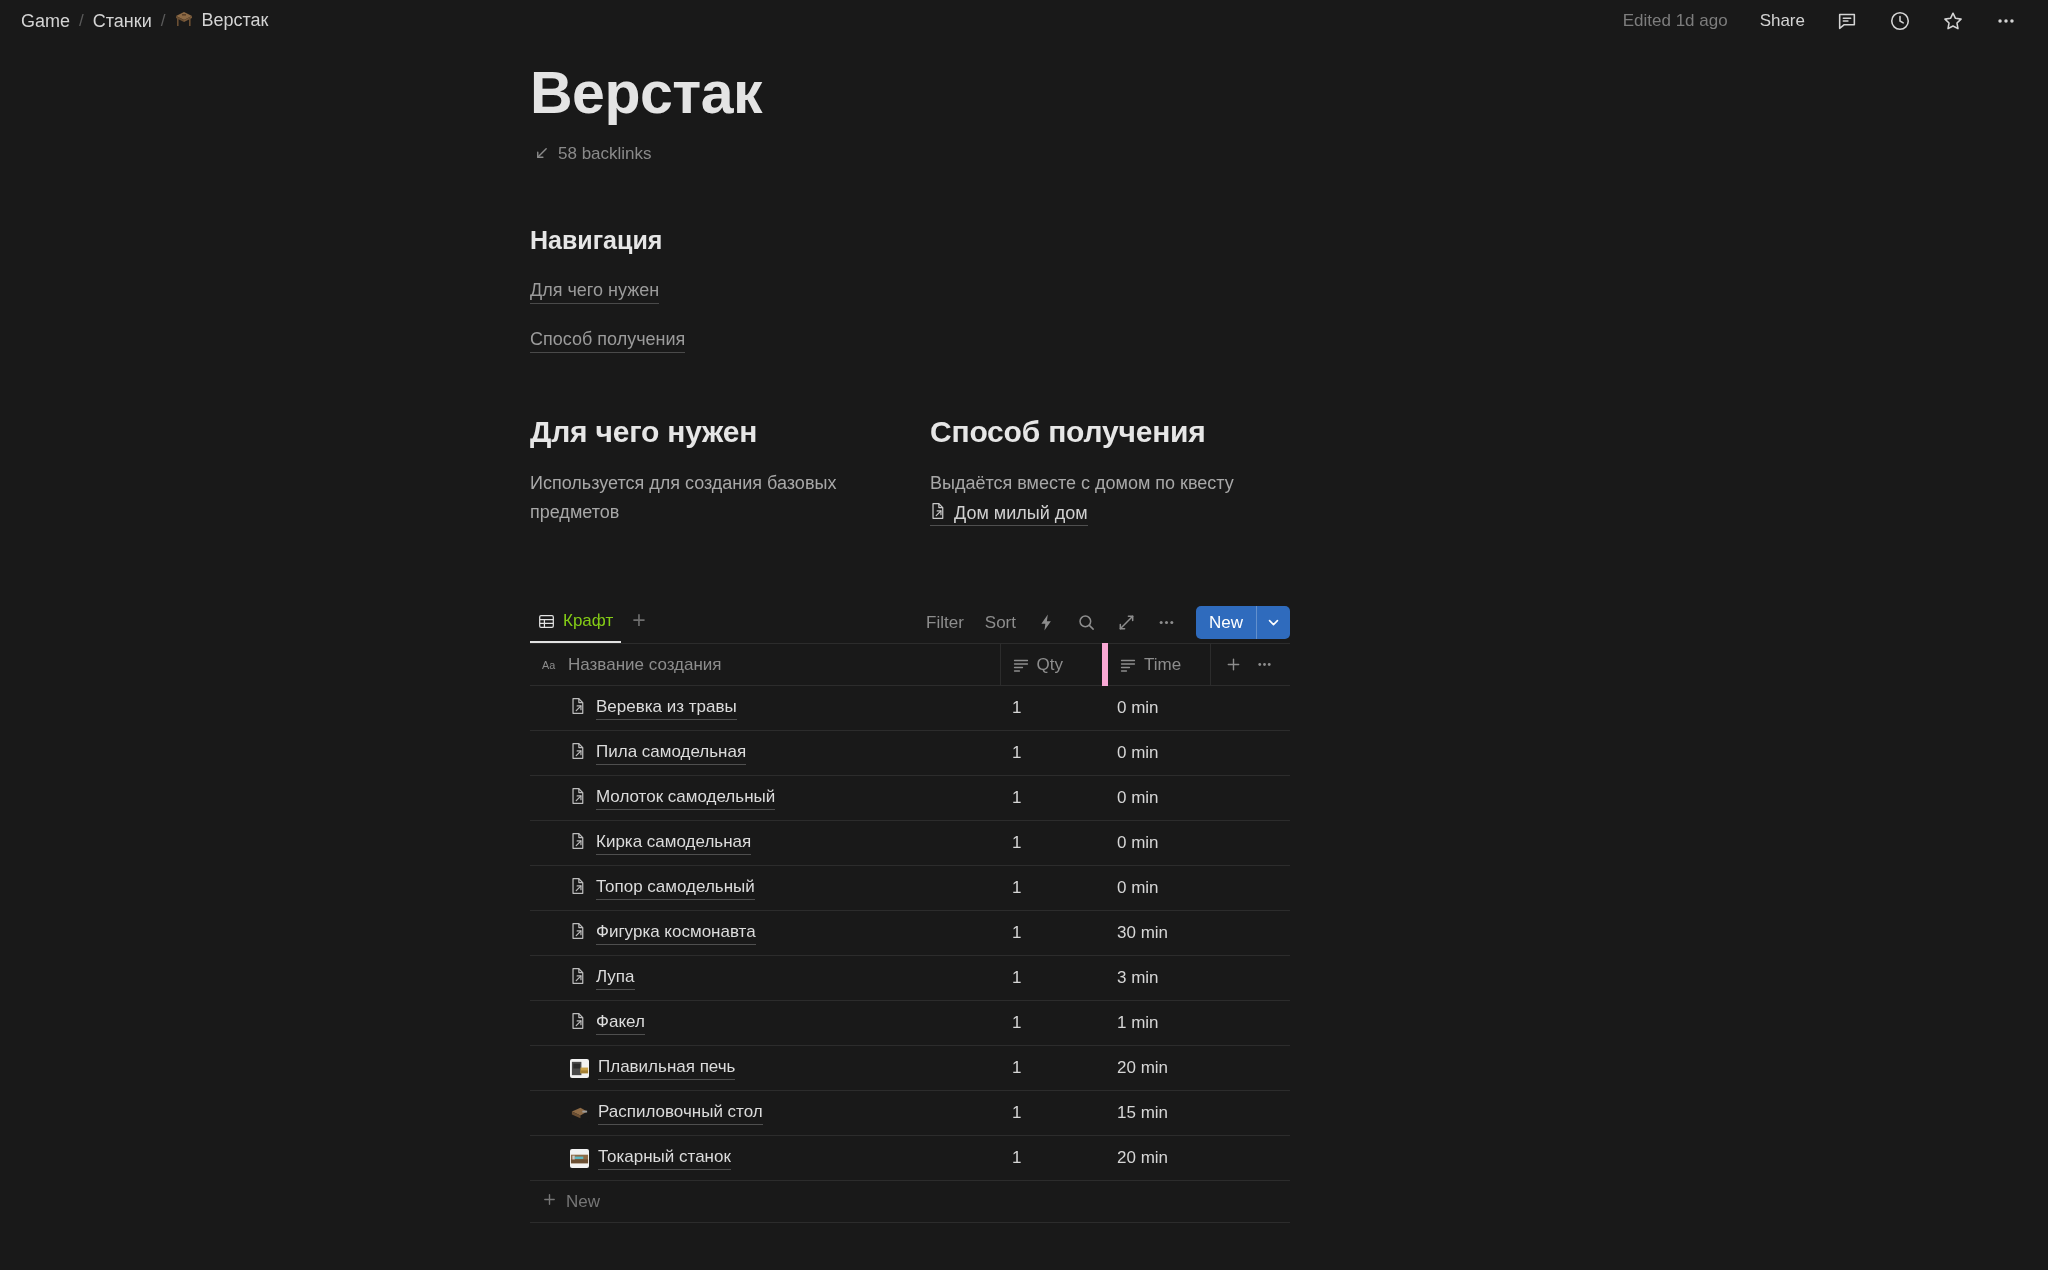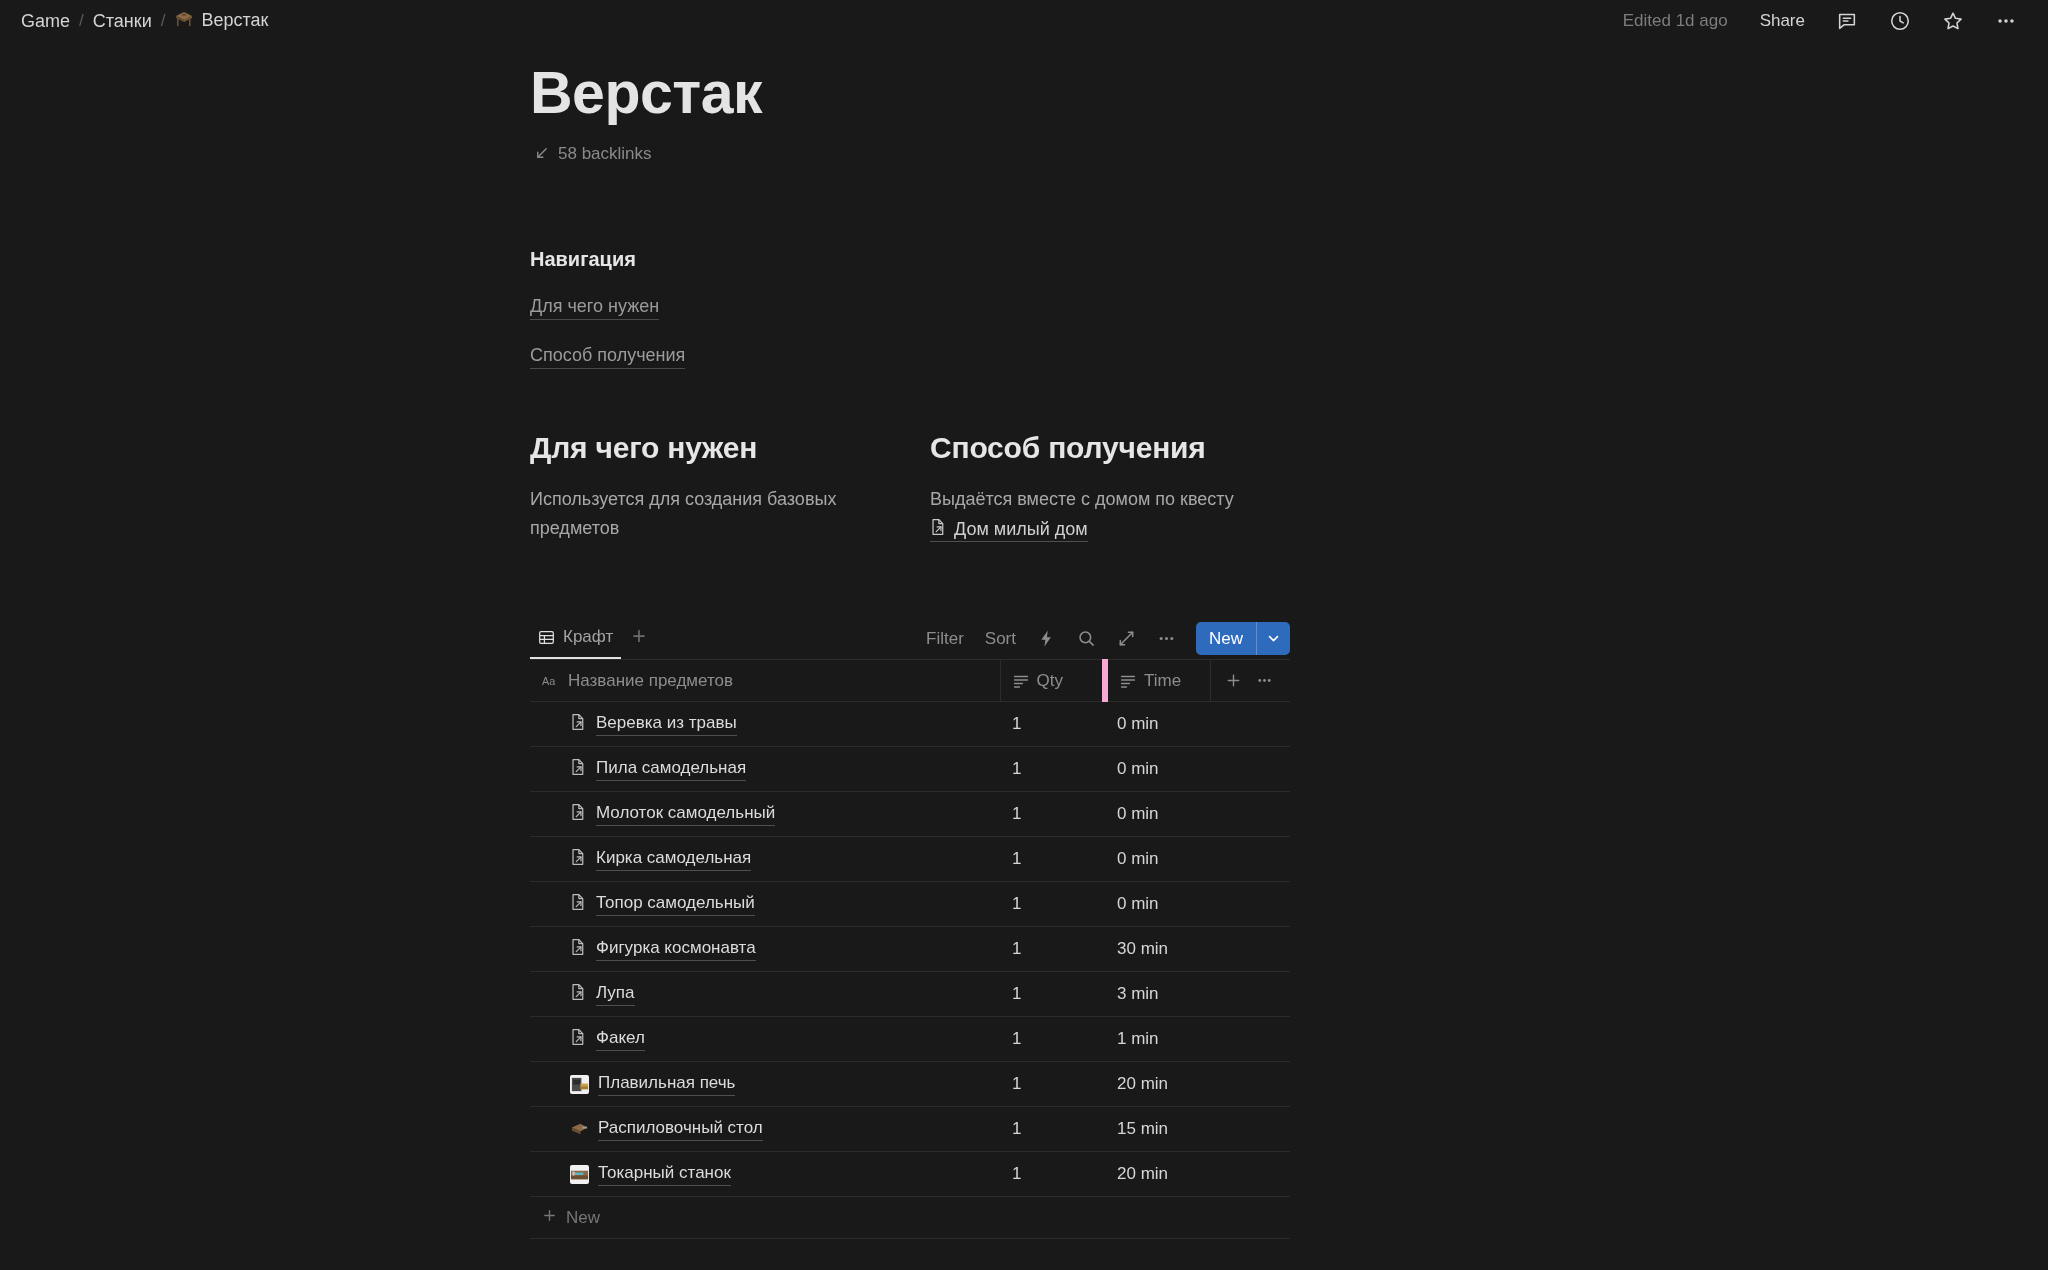--- a/index.html
+++ b/index.html
@@ -45,21 +45,21 @@
     letter-spacing: -0.5px; margin-top: 18px; line-height: 1.15;
   }
   .backlinks {
     display: flex; align-items: center; gap: 9px;
     color: #8a8a8a; font-size: 17px; margin-top: 14px; padding: 2px 4px;
     width: fit-content; border-radius: 4px;
   }
   .backlinks svg { display:block; }
 
   .nav-head {
-    font-size: 20px; font-weight: 700; color: #e6e6e6; margin-top: 82px;
+    font-size: 25px; font-weight: 700; color: #e6e6e6; margin-top: 60px;
   }
   .nav-link {
     display: inline-block; font-size: 18px; color: #9b9b9b;
     border-bottom: 1px solid #4a4a4a; margin-top: 22px; line-height: 1.45;
   }
   .nav-row { display: block; }
 
   .cols { display: flex; margin-top: 62px; gap: 0; }
   .col { width: 400px; padding-right: 50px; }
   .col h2 {
@@ -75,21 +75,21 @@
   }
 
   
   .db { margin-top: 72px; width: 760px; }
   .db-top {
     display: flex; align-items: flex-end; height: 44px;
   }
   .db-tabs { display: flex; align-items: center; gap: 2px; }
   .db-tab {
     display: flex; align-items: center; gap: 8px;
-    font-size: 17px; color: #a3a3a3; padding: 6px 8px 10px 8px;
+    font-size: 17px; color: #84cc16; padding: 6px 8px 10px 8px;
     border-bottom: 2px solid #e2e2e2;
   }
   .db-tab svg { display:block; }
   .db-addview {
     color: #6e6e6e; font-size: 23px; padding: 2px 9px 10px 9px; line-height: 1;
   }
   .db-tools {
     margin-left: auto; display: flex; align-items: center; gap: 3px;
     padding-bottom: 4px;
   }
@@ -304,21 +304,21 @@
       <table class="grid">
         <thead>
           <tr class="hrow">
             <th class="col-name">
               <div class="th-inner">
                 <span>
                   <svg width="18" height="14" viewBox="0 0 20 14" fill="#8d8d8d">
                     <text x="0" y="11" font-family="Liberation Sans, sans-serif" font-size="12">Aa</text>
                   </svg>
                 </span>
-                <span>Название предметов</span>
+                <span>Название создания</span>
               </div>
             </th>
             <th class="col-qty">
               <div class="th-inner">
                 <span>
                   <svg width="16" height="14" viewBox="0 0 16 14" stroke="#8d8d8d" stroke-width="1.3" stroke-linecap="round">
                     <path d="M1.5 2.5h13M1.5 6h13M1.5 9.5h8M1.5 13h5"></path>
                   </svg>
                 </span>
                 <span>Qty</span>

